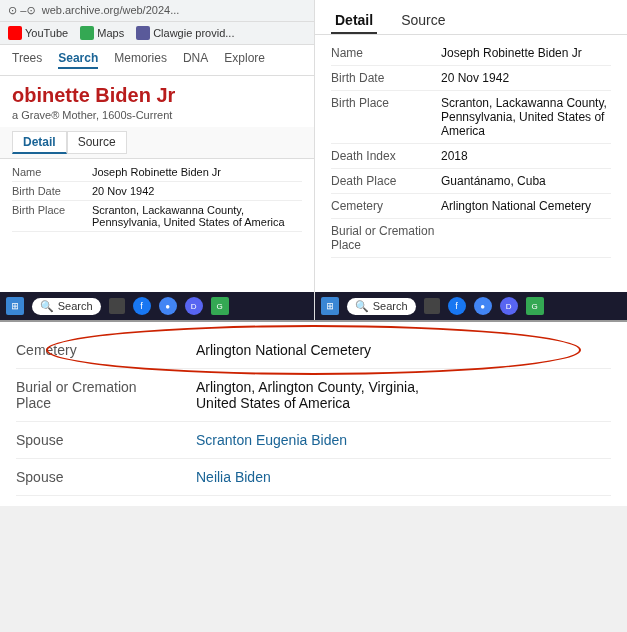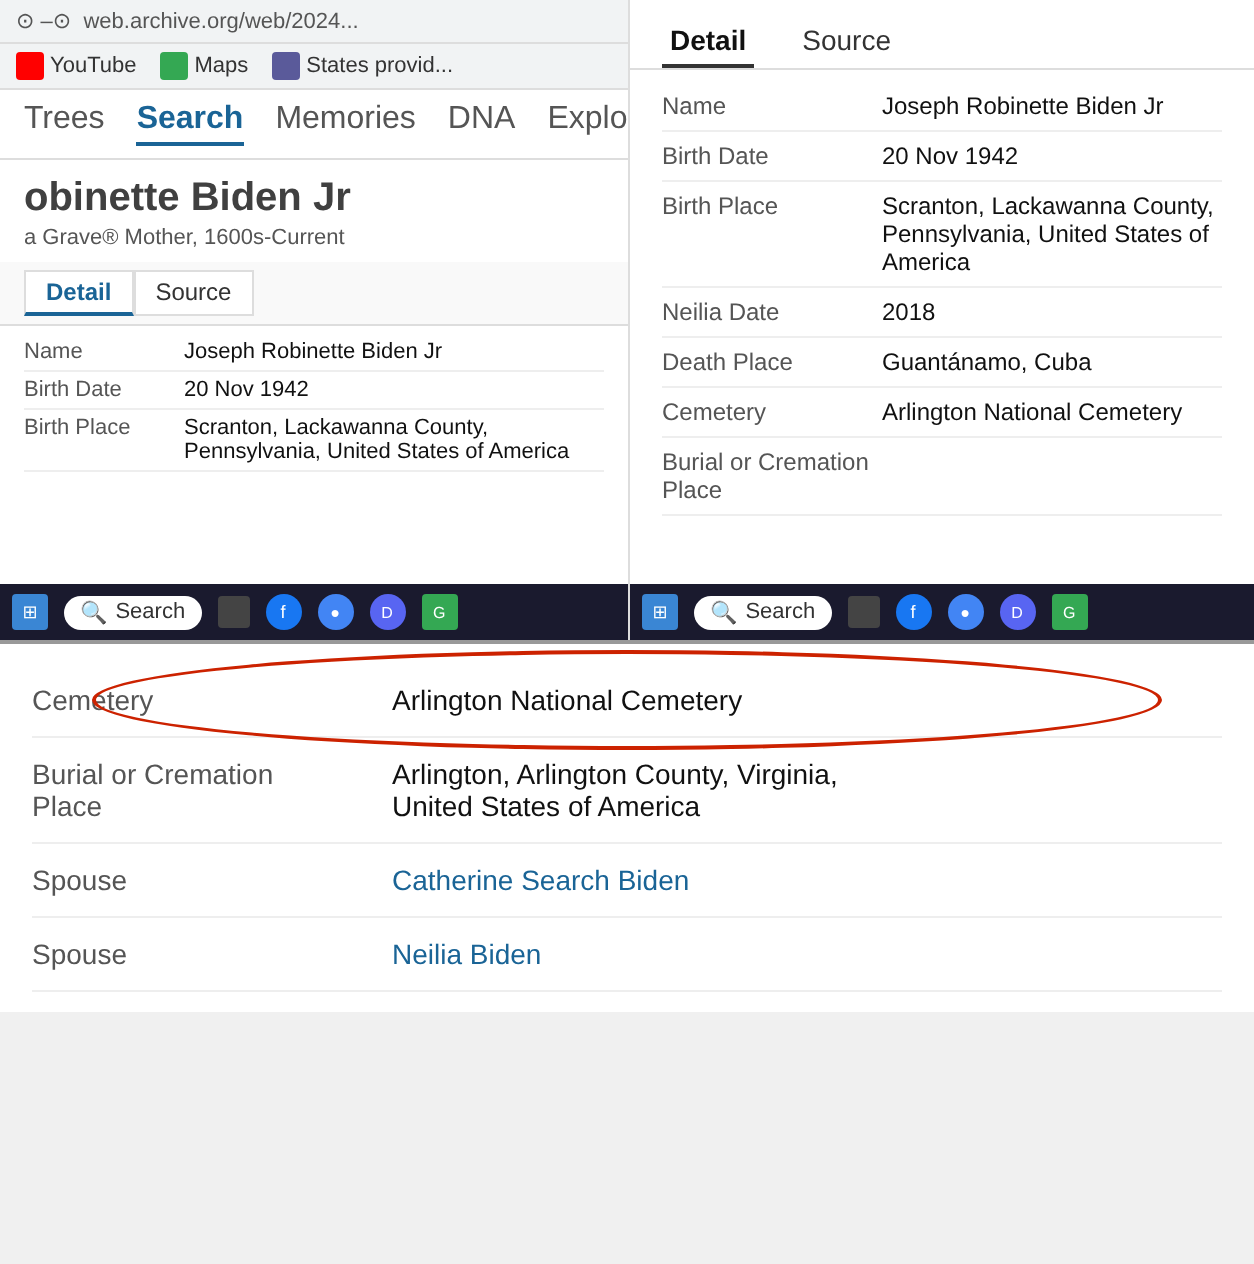--- a/index.html
+++ b/index.html
@@ -69,37 +69,37 @@
 
     .nav-tabs-left {
       display: flex;
       gap: 16px;
       padding: 6px 12px;
       border-bottom: 1px solid #ddd;
       background: #fff;
     }
 
     .nav-tab {
-      font-size: 16px;
+      font-size: 12px;
       color: #555;
       cursor: pointer;
       padding-bottom: 2px;
     }
 
     .nav-tab.active {
       color: #1a6496;
       font-weight: bold;
       border-bottom: 2px solid #1a6496;
     }
 
     .page-title {
       padding: 8px 12px 2px;
       font-size: 20px;
       font-weight: bold;
-      color: #404040;
+      color: #b91c1c;
     }
 
     .page-subtitle {
       padding: 0 12px 6px;
       font-size: 11px;
       color: #555;
     }
 
     .detail-source-tabs {
       display: flex;
@@ -331,21 +331,21 @@
       <div class="bookmark-item">
         <span class="bookmark-favicon favicon-youtube"></span>
         <span>YouTube</span>
       </div>
       <div class="bookmark-item">
         <span class="bookmark-favicon favicon-maps"></span>
         <span>Maps</span>
       </div>
       <div class="bookmark-item">
         <span class="bookmark-favicon" style="background:#5a5a9a;"></span>
-        <span>States provid...</span>
+        <span>Clawgie provid...</span>
       </div>
     </div>
 
     <div class="nav-tabs-left">
       <span class="nav-tab">Trees</span>
       <span class="nav-tab active">Search</span>
       <span class="nav-tab">Memories</span>
       <span class="nav-tab">DNA</span>
       <span class="nav-tab">Explore</span>
     </div>
@@ -401,21 +401,21 @@
       </div>
       <div class="record-row-right">
         <span class="record-label-right">Birth Date</span>
         <span class="record-value-right">20 Nov 1942</span>
       </div>
       <div class="record-row-right">
         <span class="record-label-right">Birth Place</span>
         <span class="record-value-right">Scranton, Lackawanna County, Pennsylvania, United States of America</span>
       </div>
       <div class="record-row-right">
-        <span class="record-label-right">Neilia Date</span>
+        <span class="record-label-right">Death Index</span>
         <span class="record-value-right">2018</span>
       </div>
       <div class="record-row-right">
         <span class="record-label-right">Death Place</span>
         <span class="record-value-right">Guantánamo, Cuba</span>
       </div>
       <div class="record-row-right">
         <span class="record-label-right">Cemetery</span>
         <span class="record-value-right">Arlington National Cemetery</span>
       </div>
@@ -452,21 +452,21 @@
 
     <div class="bottom-record-row">
       <span class="bottom-record-label">Burial or Cremation<br>Place</span>
       <span class="bottom-record-value">Arlington, Arlington County, Virginia,<br>United States of America</span>
     </div>
 
 
 
     <div class="bottom-record-row">
       <span class="bottom-record-label">Spouse</span>
-      <a class="bottom-record-value link" href="#">Catherine Search Biden</a>
+      <a class="bottom-record-value link" href="#">Scranton Eugenia Biden</a>
     </div>
 
     <div class="bottom-record-row">
       <span class="bottom-record-label">Spouse</span>
       <a class="bottom-record-value link" href="#">Neilia Biden</a>
     </div>
 
   </div>
 </div>
 

